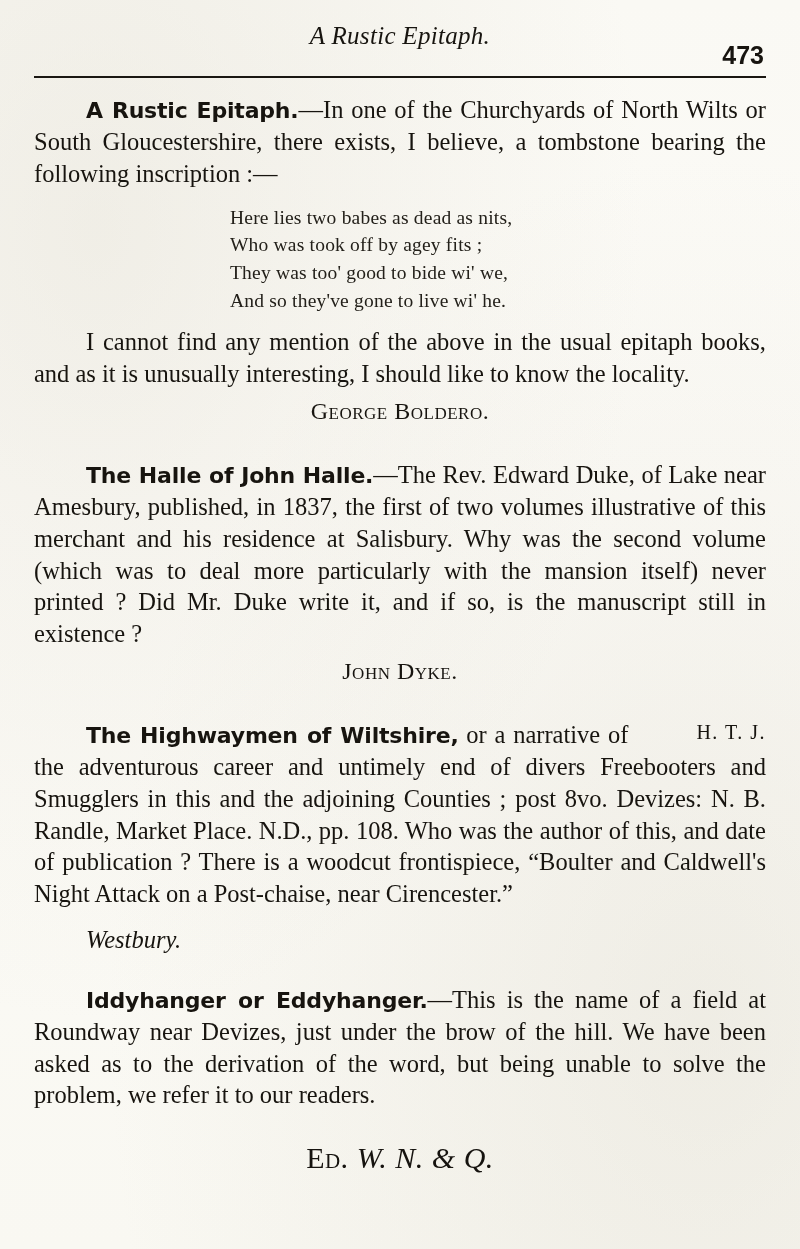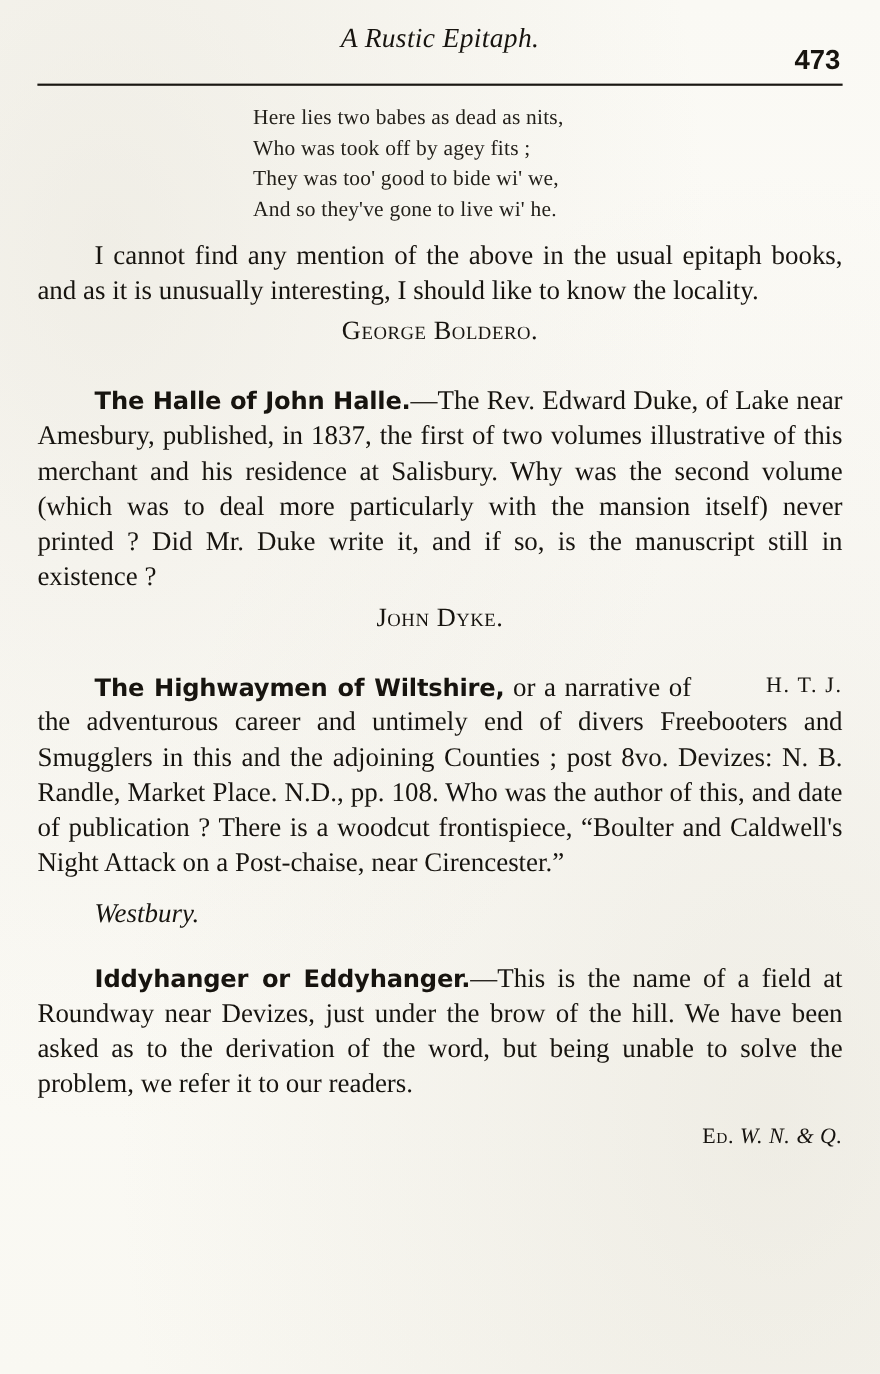--- a/index.html
+++ b/index.html
@@ -113,22 +113,22 @@
     margin-top: -2px;
     text-indent: 52px;
   }
   .inline-sig {
     float: right;
     font-size: 20px;
     letter-spacing: 1.5px;
     margin-left: 16px;
   }
   .ed-sig {
-    text-align: right;
-    font-size: 20px;
+    text-align: center;
+    font-size: 30px;
     letter-spacing: 0.5px;
   }
   .ed-sig .ed { font-variant: small-caps; }
   .ed-sig .ital { font-style: italic; }
   .gap-lg { height: 20px; }
   .gap-md { height: 14px; }
   .clearfix::after { content: ""; display: block; clear: both; }
 </style>
 </head>
 <body>
@@ -137,20 +137,23 @@
   <div class="content">
 
     <header class="running-head">
       <span class="head-title">A Rustic Epitaph.</span>
       <span class="folio">473</span>
     </header>
 
     <hr class="rule">
 
     <section class="item">
+      <p class="para indent">
+        <span class="lead">A Rustic Epitaph.</span><span>—In one of the Churchyards of North Wilts or South Gloucestershire, there exists, I believe, a tombstone bearing the following inscription :—</span>
+      </p>
 
       <div class="verse">
         <div>Here lies two babes as dead as nits,</div>
         <div>Who was took off by agey fits ;</div>
         <div>They was too' good to bide wi' we,</div>
         <div>And so they've gone to live wi' he.</div>
       </div>
 
       <p class="para indent">I cannot find any mention of the above in the usual epitaph books, and as it is unusually interesting, I should like to know the locality.</p>
 

